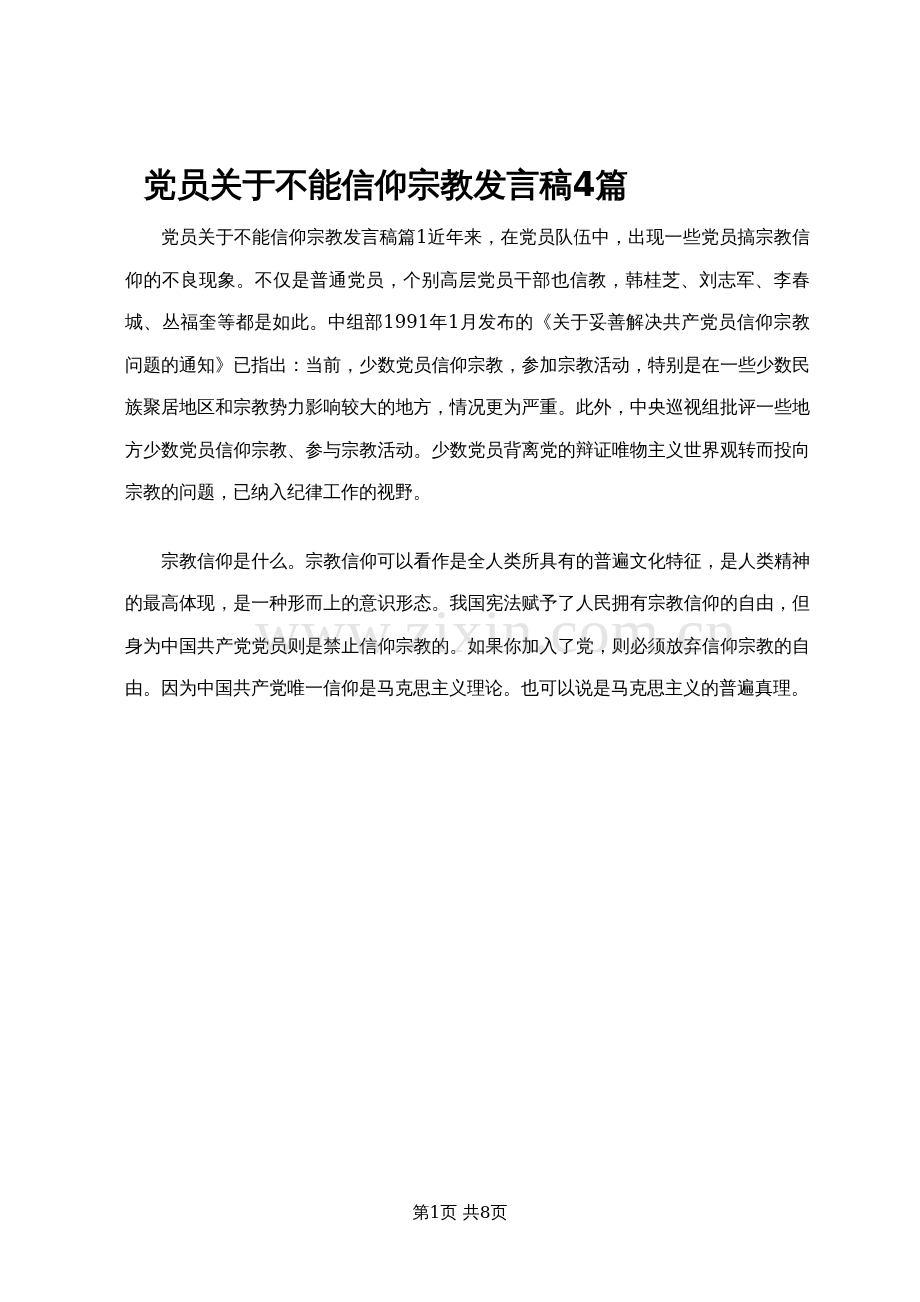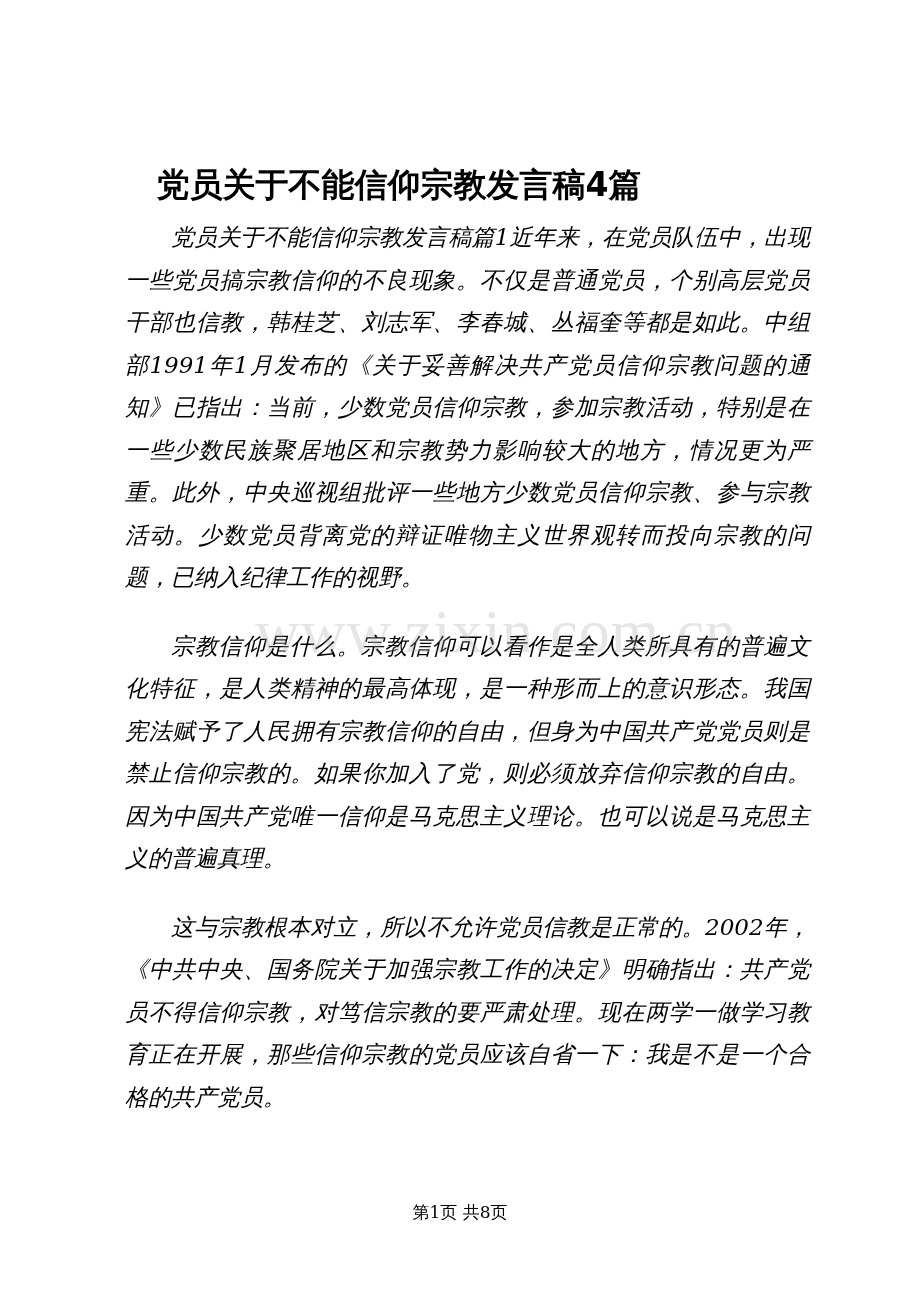--- a/index.html
+++ b/index.html
@@ -24,32 +24,30 @@
     position: absolute;
     left: 0;
     top: 160px;
     width: 772px;
     text-align: center;
     font-family: "DejaVu Sans", "Liberation Sans", sans-serif;
     font-weight: bold;
     font-size: 33px;
     line-height: 50px;
     letter-spacing: 0px;
-    margin-left: 13px;
   }
   .body-text {
     position: absolute;
     left: 125px;
     top: 216px;
     width: 685px;
-    font-size: 23px;
+    font-size: 18px;
     line-height: 42.5px;
     text-align: justify;
     text-justify: inter-character;
-    font-style: italic;
   }
   .body-text p {
     margin: 0 0 0 0;
     text-indent: 2em;
   }
   .body-text p + p {
     margin-top: 26px;
   }
   .watermark {
     position: absolute;
@@ -74,19 +72,18 @@
 </style>
 </head>
 <body>
 
 <div class="page">
   <div class="title">党员关于不能信仰宗教发言稿4篇</div>
 
   <div class="body-text">
     <p>党员关于不能信仰宗教发言稿篇1近年来，在党员队伍中，出现一些党员搞宗教信仰的不良现象。不仅是普通党员，个别高层党员干部也信教，韩桂芝、刘志军、李春城、丛福奎等都是如此。中组部1991年1月发布的《关于妥善解决共产党员信仰宗教问题的通知》已指出：当前，少数党员信仰宗教，参加宗教活动，特别是在一些少数民族聚居地区和宗教势力影响较大的地方，情况更为严重。此外，中央巡视组批评一些地方少数党员信仰宗教、参与宗教活动。少数党员背离党的辩证唯物主义世界观转而投向宗教的问题，已纳入纪律工作的视野。</p>
     <p>宗教信仰是什么。宗教信仰可以看作是全人类所具有的普遍文化特征，是人类精神的最高体现，是一种形而上的意识形态。我国宪法赋予了人民拥有宗教信仰的自由，但身为中国共产党党员则是禁止信仰宗教的。如果你加入了党，则必须放弃信仰宗教的自由。因为中国共产党唯一信仰是马克思主义理论。也可以说是马克思主义的普遍真理。</p>
-    <p>这与宗教根本对立，所以不允许党员信教是正常的。2002年，《中共中央、国务院关于加强宗教工作的决定》明确指出：共产党员不得信仰宗教，对笃信宗教的要严肃处理。现在两学一做学习教育正在开展，那些信仰宗教的党员应该自省一下：我是不是一个合格的共产党员。</p>
   </div>
 
   <div class="watermark">www.zixin.com.cn</div>
 
   <div class="footer">第1页 共8页</div>
 </div>
 
 </body></html>

